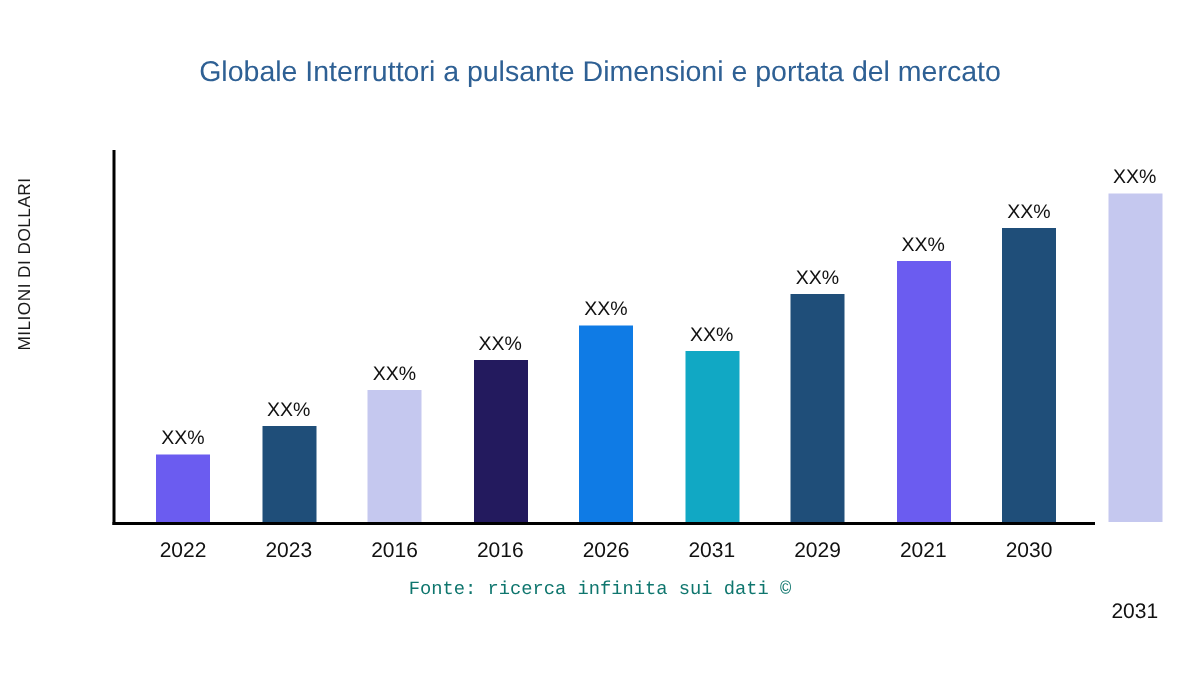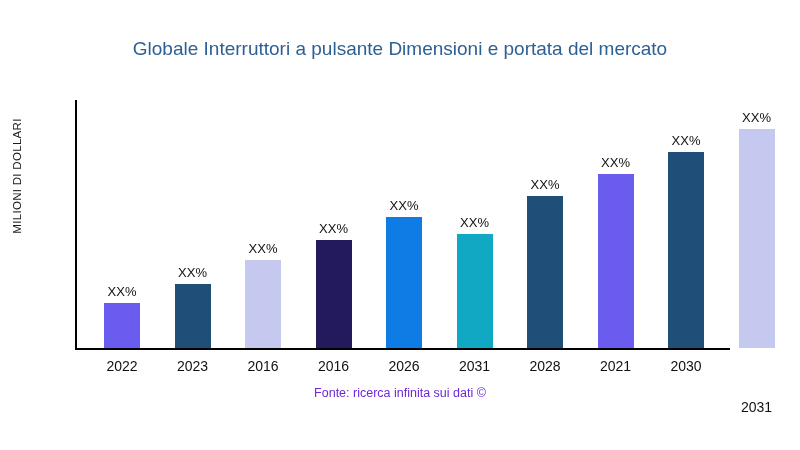--- a/index.html
+++ b/index.html
@@ -98,21 +98,22 @@
     color: #e8322c;
     white-space: nowrap;
   }
   #source-note {
     position: absolute;
     left: 0;
     top: 386px;
     width: 800px;
     text-align: center;
     font-size: 12.5px;
-    color: #6d28d9;
+    color: #0f766e;
+    font-family: Liberation Mono, monospace;
   }
 </style>
 </head>
 <body>
 
 <div id="page">
 
   <div id="chart-title">Globale Interruttori a pulsante Dimensioni e portata del mercato</div>
 
   <div id="y-axis-label">MILIONI DI DOLLARI</div>
@@ -162,21 +163,21 @@
           <div class="bar-value" style="bottom: 223.385px;">XX%</div>
         </div>
       </div>
     <div id="ticks">
         <div class="tick-label" style="left: 12px;">2022</div>
         <div class="tick-label" style="left: 82.5px;">2023</div>
         <div class="tick-label" style="left: 153px;">2016</div>
         <div class="tick-label" style="left: 223.5px;">2016</div>
         <div class="tick-label" style="left: 294px;">2026</div>
         <div class="tick-label" style="left: 364.5px;">2031</div>
-        <div class="tick-label" style="left: 435px;">2028</div>
+        <div class="tick-label" style="left: 435px;">2029</div>
         <div class="tick-label" style="left: 505.5px;">2021</div>
         <div class="tick-label" style="left: 576px;">2030</div>
         <div class="tick-label" style="left: 646.5px; margin-top: 41px;">2031</div>
       </div>
   </div>
 
 
   <div id="source-note">Fonte: ricerca infinita sui dati ©</div>
 
 </div>

